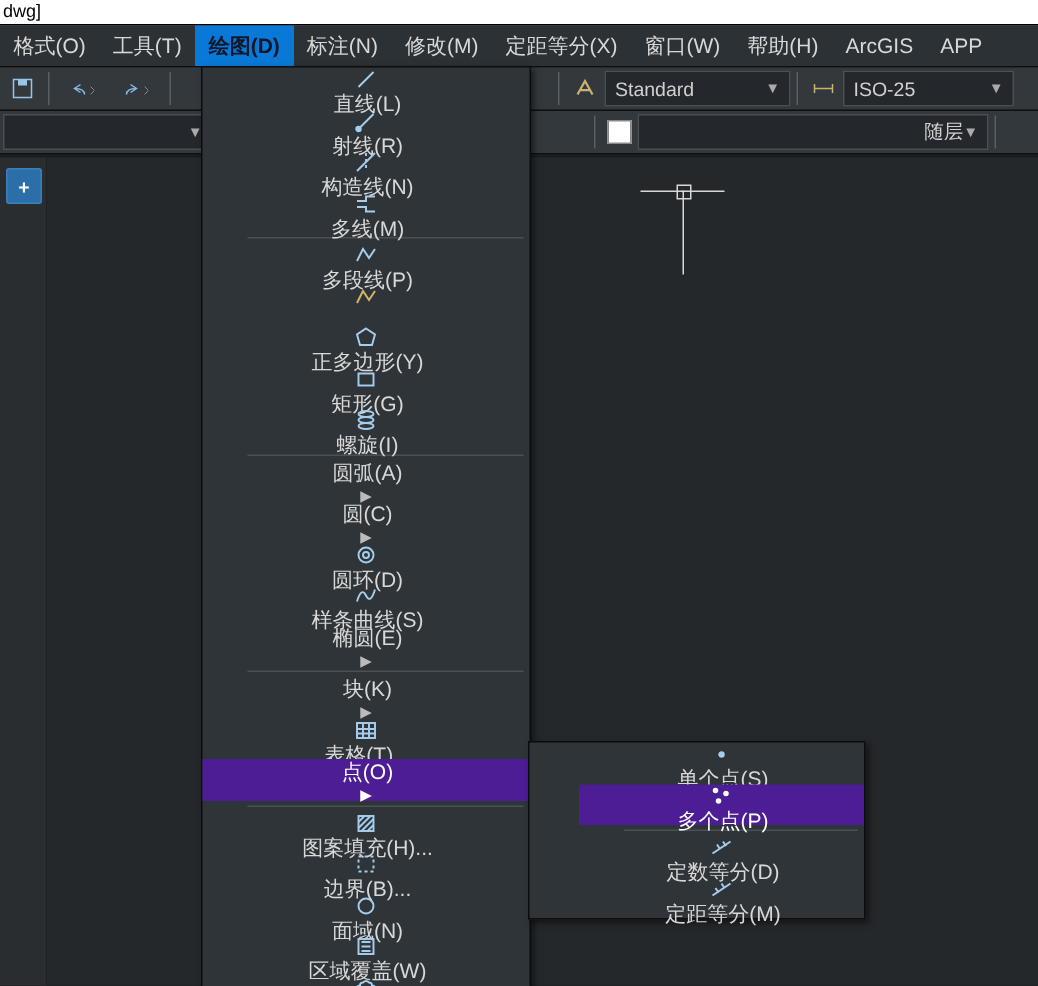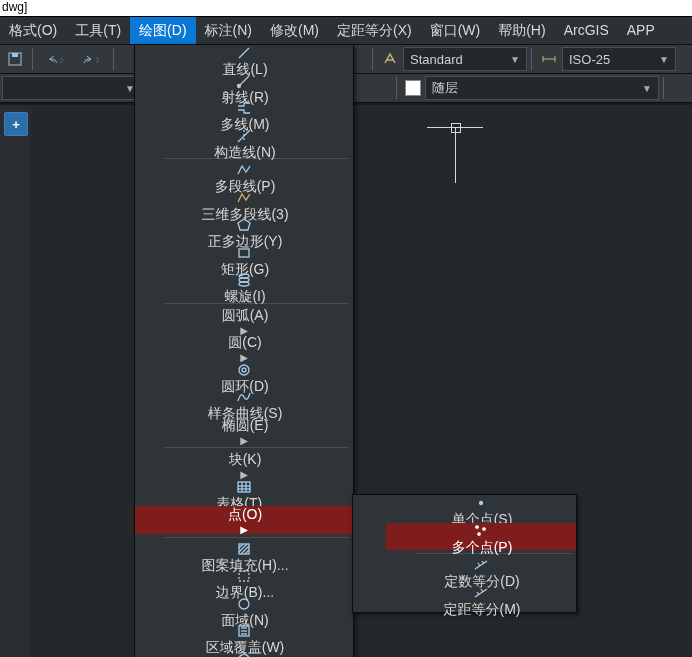--- a/index.html
+++ b/index.html
@@ -27,21 +27,22 @@
     align-items: stretch;
   }
   .menubar .menu-item {
     padding: 0 9px;
     line-height: 27px;
     font-size: 14px;
     white-space: nowrap;
   }
   .menubar .menu-item.active {
     background: #0a78d6;
-    color: #ffffff;
+    color: #0f172a;
+    font-weight: bold;
   }
   .toolbar-row {
     display: flex; align-items: center;
     height: 28px;
     background: #33383d;
     border-bottom: 1px solid #0d0f10;
   }
   .toolbar-row .sep {
     width: 1px; height: 22px; background: #5a5f64; margin: 0 4px;
   }
@@ -136,21 +137,21 @@
   .dd-arrow {
     width: 18px; text-align: center;
     font-size: 10px; color: #bbb;
   }
   .dd-sep {
     height: 1px;
     margin: 3px 4px 3px 30px;
     background: #4a5055;
   }
   .dd-row.highlight {
-    background: #7f1d1d;
+    background: #4c1d95;
     color: #fff;
   }
   .dd-row.highlight .dd-icon svg { stroke: #fff; }
 
   
 </style>
 </head>
 <body>
 
 <div class="title-frag">dwg]</div>
@@ -213,21 +214,21 @@
 </div>
 
 <div class="toolbar-row" style="padding-left:2px;">
   <div class="dd-field" style="width:126px;">
     <span class="chev">▼</span>
   </div>
   <div style="flex:0 0 250px"></div>
   <div class="sep"></div>
   <div class="color-sw"></div>
   <div class="dd-field" style="width:220px; justify-content:center;">
-    <span style="flex:1; text-align:left;">随层</span>
+    <span style="flex:1; text-align:right;">随层</span>
     <span class="chev">▼</span>
   </div>
   <div class="sep"></div>
 </div>
 
 <div style="height:32px; background:#1a1d20; border-bottom:1px solid #0d0f10;"></div>
 
 <div class="left-strip"></div>
 <div class="plus-tab">+</div>
 
@@ -253,50 +254,49 @@
         <svg viewBox="0 0 16 16">
           <line x1="3" y1="13" x2="13" y2="3"></line>
           <circle cx="3" cy="13" r="1.5" fill="#a5cdee"></circle>
         </svg>
       </span>
     <span class="dd-label">射线(R)</span>
   </div>
   <div class="dd-row">
     <span class="dd-icon">
         <svg viewBox="0 0 16 16">
-          <path d="M2 6 L8 6 L8 3 L14 3 M2 10 L8 10 L8 13 L14 13"></path>
-        </svg>
-      </span>
-    <span class="dd-label">多线(M)</span>
-  </div>
-  <div class="dd-row">
-    <span class="dd-icon">
-        <svg viewBox="0 0 16 16">
           <line x1="2" y1="14" x2="14" y2="2"></line>
           <line x1="8" y1="2" x2="8" y2="14" stroke-dasharray="2 2"></line>
         </svg>
       </span>
     <span class="dd-label">构造线(N)</span>
   </div>
+  <div class="dd-row">
+    <span class="dd-icon">
+        <svg viewBox="0 0 16 16">
+          <path d="M2 6 L8 6 L8 3 L14 3 M2 10 L8 10 L8 13 L14 13"></path>
+        </svg>
+      </span>
+    <span class="dd-label">多线(M)</span>
+  </div>
   <div class="dd-sep"></div>
   <div class="dd-row">
     <span class="dd-icon">
         <svg viewBox="0 0 16 16">
           <path d="M2 12 L6 4 L10 10 L14 4"></path>
         </svg>
       </span>
     <span class="dd-label">多段线(P)</span>
   </div>
   <div class="dd-row">
     <span class="dd-icon">
         <svg viewBox="0 0 16 16">
           <path d="M2 12 L6 4 L10 10 L14 4" stroke="#d6b56a"></path>
         </svg>
       </span>
-    <span class="dd-label">三维多段线(3)</span>
   </div>
   <div class="dd-row">
     <span class="dd-icon">
         <svg viewBox="0 0 16 16">
           <polygon points="8,2 14,6 12,13 4,13 2,6"></polygon>
         </svg>
       </span>
     <span class="dd-label">正多边形(Y)</span>
   </div>
   <div class="dd-row">

